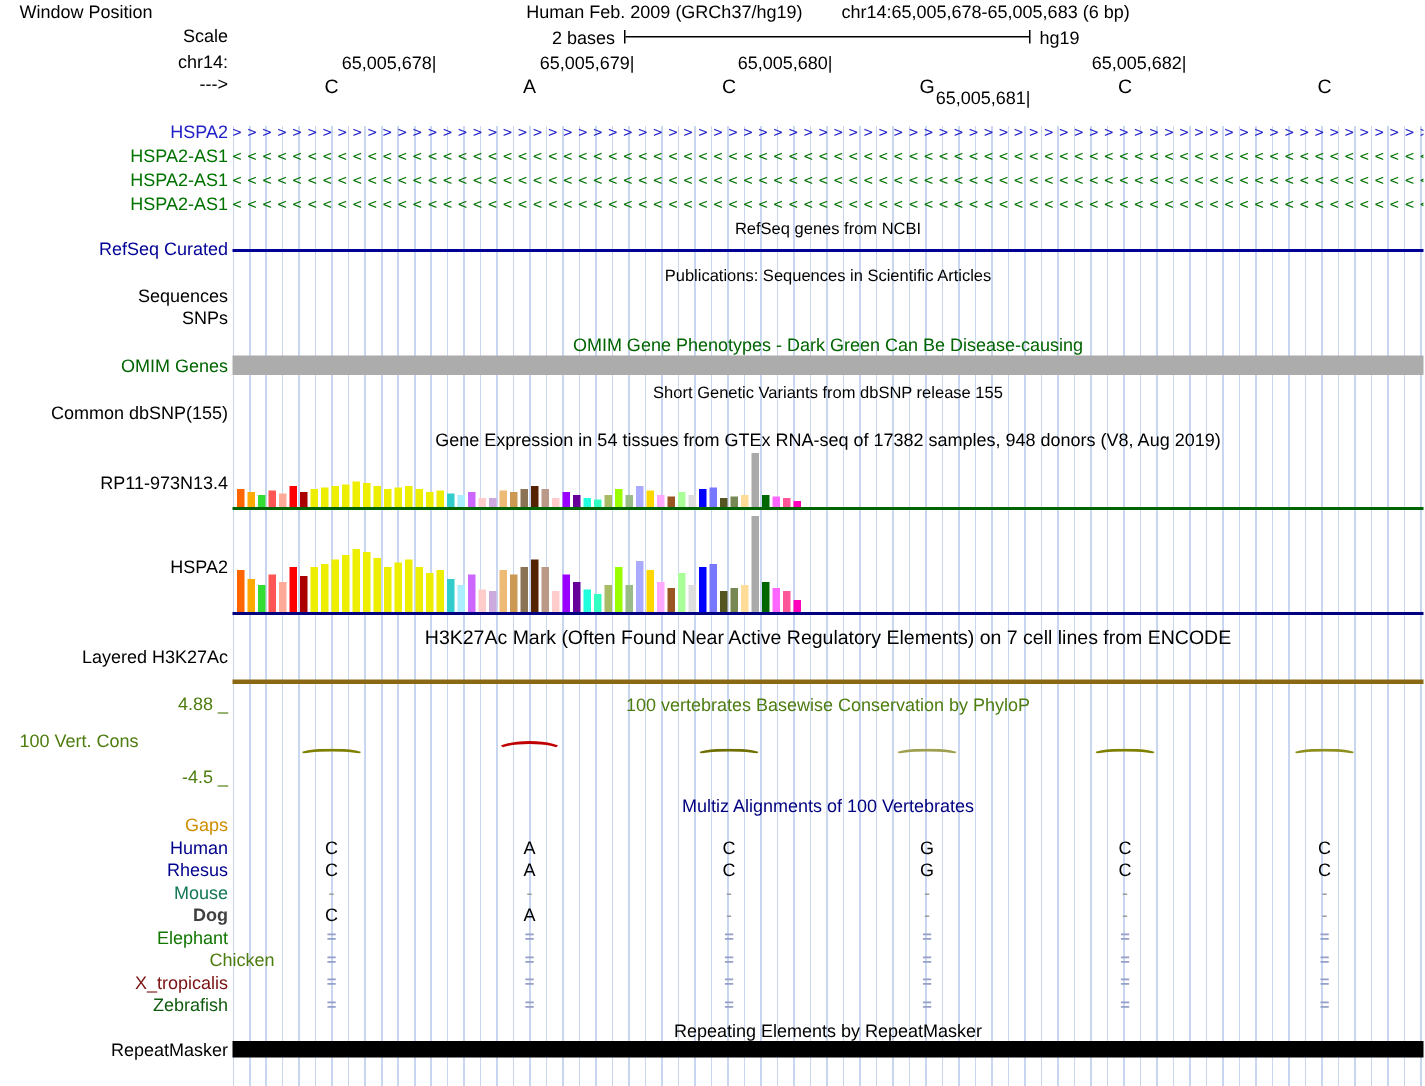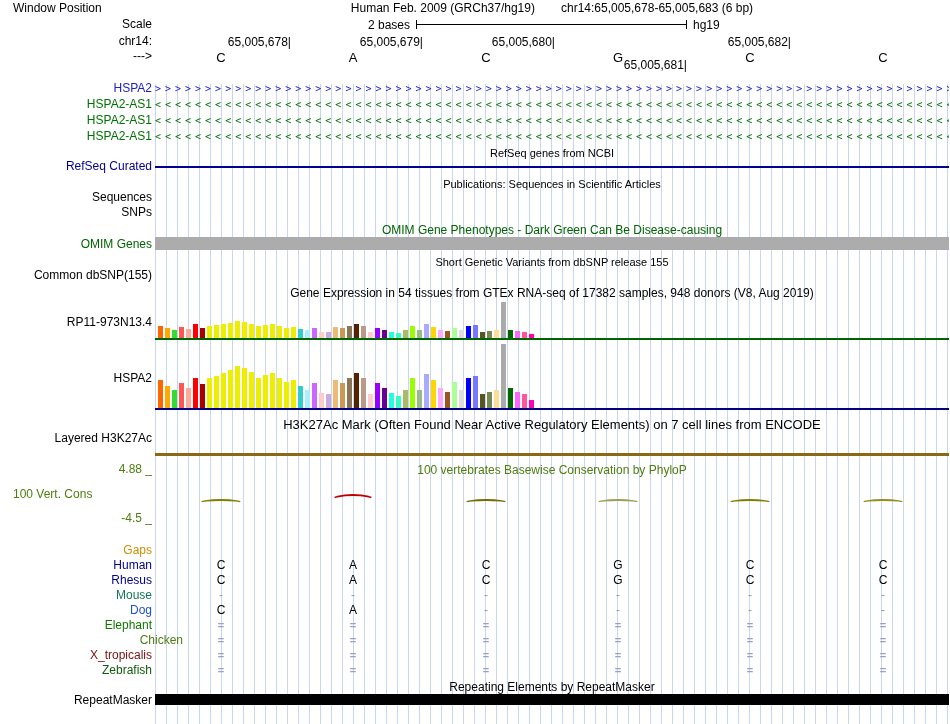--- a/index.html
+++ b/index.html
@@ -190,20 +190,21 @@
 
   <div class="chead big" style="top:418px">H3K27Ac Mark (Often Found Near Active Regulatory Elements) on 7 cell lines from ENCODE</div>
   <div class="side" style="top:432px">Layered H3K27Ac</div>
   <div class="hline" style="top:453px;height:3px;background:#8B6914"></div>
 
   <div class="side c-blue" style="top:463px">4.88 _</div>
   <div class="chead c-blue" style="top:464px">100 vertebrates Basewise Conservation by PhyloP</div>
   <div class="side side-l c-blue" style="top:488px">100 Vert. Cons</div>
   <div class="side c-blue" style="top:512px">-4.5 _</div>
 
+  <div class="chead c-navy" style="top:531px">Multiz Alignments of 100 Vertebrates</div>
 
   <div class="chead" style="top:681px">Repeating Elements by RepeatMasker</div>
   <div class="side" style="top:694px">RepeatMasker</div>
   <div class="hline" style="top:694px;height:11px;background:#000"></div>
 
 <div class="tick" style="left: 196px; top: 35px; width: 95px;">65,005,678|</div>
     <div class="tick" style="left: 328px; top: 35px; width: 95px;">65,005,679|</div>
     <div class="tick" style="left: 460px; top: 35px; width: 95px;">65,005,680|</div>
     <div class="tick" style="left: 592px; top: 35px; width: 95px; margin-top: 23px;">65,005,681|</div>
     <div class="tick" style="left: 696px; top: 35px; width: 95px;">65,005,682|</div>
@@ -242,21 +243,21 @@
     <div class="mcell nt" style="left: 608px; top: 574px;">G</div>
     <div class="mcell nt" style="left: 740px; top: 574px;">C</div>
     <div class="mcell nt" style="left: 873px; top: 574px;">C</div>
     <div class="side" style="top: 589px; color: rgb(17, 119, 85);">Mouse</div>
     <div class="mcell dash" style="left: 211px; top: 589px;">-</div>
     <div class="mcell dash" style="left: 343px; top: 589px;">-</div>
     <div class="mcell dash" style="left: 476px; top: 589px;">-</div>
     <div class="mcell dash" style="left: 608px; top: 589px;">-</div>
     <div class="mcell dash" style="left: 740px; top: 589px;">-</div>
     <div class="mcell dash" style="left: 873px; top: 589px;">-</div>
-    <div class="side" style="top: 604px; color: #1d4ed8;">Dog</div>
+    <div class="side" style="top: 604px; color: #404040; font-weight: bold;">Dog</div>
     <div class="mcell nt" style="left: 211px; top: 604px;">C</div>
     <div class="mcell nt" style="left: 343px; top: 604px;">A</div>
     <div class="mcell dash" style="left: 476px; top: 604px;">-</div>
     <div class="mcell dash" style="left: 608px; top: 604px;">-</div>
     <div class="mcell dash" style="left: 740px; top: 604px;">-</div>
     <div class="mcell dash" style="left: 873px; top: 604px;">-</div>
     <div class="side" style="top: 619px; color: rgb(17, 119, 0);">Elephant</div>
     <div class="mcell eq" style="left: 211px; top: 619px;">=</div>
     <div class="mcell eq" style="left: 343px; top: 619px;">=</div>
     <div class="mcell eq" style="left: 476px; top: 619px;">=</div>

